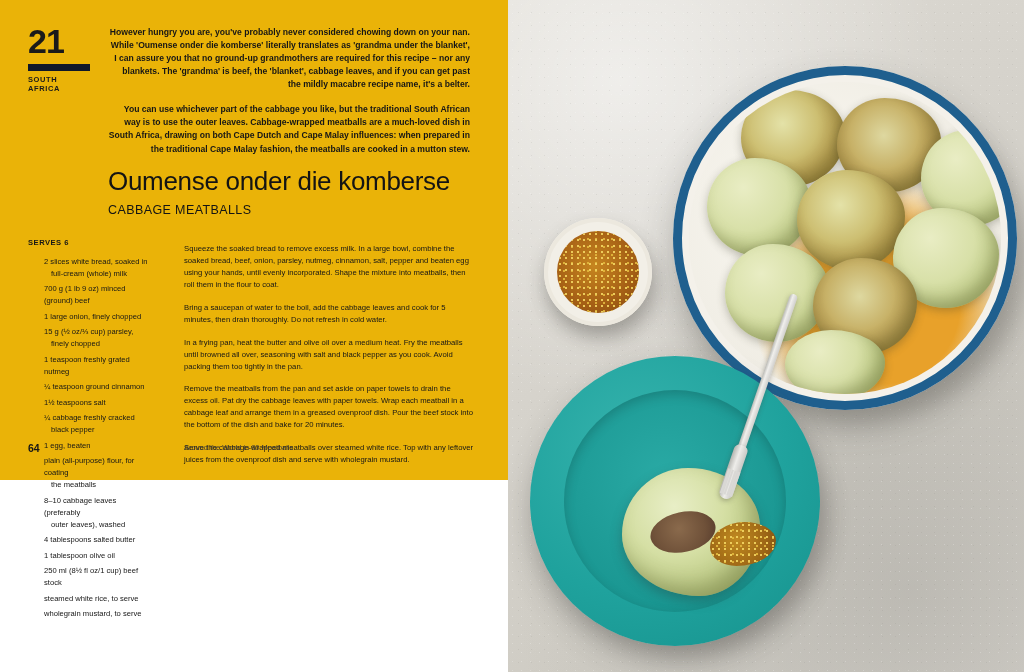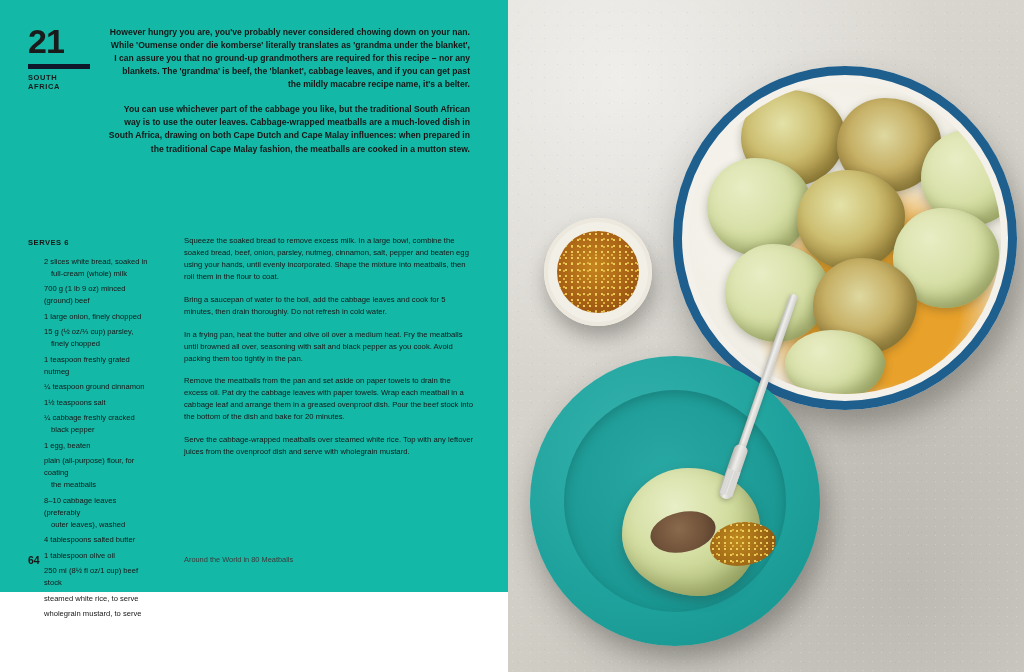--- a/index.html
+++ b/index.html
@@ -16,22 +16,22 @@
   .page {
     position: relative;
     width: 1024px;
     height: 672px;
     display: flex;
   }
   
   .left-page {
     position: relative;
     width: 508px;
-    height: 592px;
-    background: #14b8a6;
+    height: 480px;
+    background: #eab308;
     box-sizing: border-box;
   }
   .number-block {
     position: absolute;
     left: 28px;
     top: 24px;
     width: 72px;
   }
   .recipe-number {
     font-size: 34px;
@@ -39,21 +39,21 @@
     line-height: 1;
     letter-spacing: -1px;
     color: #1a1a1a;
   }
   .country {
     margin-top: 6px;
     font-size: 7.5px;
     letter-spacing: 0.6px;
     color: #1a1a1a;
     font-weight: 600;
-    border-top: 5px solid #0f172a;
+    border-top: 7px solid #0f172a;
     padding-top: 4px;
     width: 62px;
   }
   .intro {
     position: absolute;
     left: 108px;
     top: 26px;
     width: 362px;
   }
   .intro p {
@@ -116,21 +116,21 @@
     display: block;
     padding-left: 7px;
   }
   .method {
     position: absolute;
     left: 184px;
     top: 232px;
     width: 290px;
   }
   .method p {
-    margin: 3px 0 11px 0;
+    margin: 11px 0 11px 0;
     font-size: 7.7px;
     line-height: 1.55;
     color: #161616;
   }
   .folio {
     position: absolute;
     left: 28px;
     bottom: 26px;
     font-size: 10.5px;
     font-weight: bold;
@@ -345,20 +345,24 @@
     <div class="number-block">
       <div class="recipe-number">21</div>
       <div class="country">SOUTH AFRICA</div>
     </div>
 
     <div class="intro">
       <p>However hungry you are, you've probably never considered chowing down on your nan. While 'Oumense onder die komberse' literally translates as 'grandma under the blanket', I can assure you that no ground-up grandmothers are required for this recipe – nor any blankets. The 'grandma' is beef, the 'blanket', cabbage leaves, and if you can get past the mildly macabre recipe name, it's a belter.</p>
       <p>You can use whichever part of the cabbage you like, but the traditional South African way is to use the outer leaves. Cabbage-wrapped meatballs are a much-loved dish in South Africa, drawing on both Cape Dutch and Cape Malay influences: when prepared in the traditional Cape Malay fashion, the meatballs are cooked in a mutton stew.</p>
     </div>
 
+    <div class="title-block">
+      <h1 class="recipe-title">Oumense onder die komberse</h1>
+      <div class="recipe-subtitle">CABBAGE MEATBALLS</div>
+    </div>
 
     <div class="serves">SERVES 6</div>
 
     <div class="ingredients">
       <ul>
         <li><span>2 slices white bread, soaked in</span><span class="sub">full-cream (whole) milk</span></li>
         <li><span>700 g (1 lb 9 oz) minced (ground) beef</span></li>
         <li><span>1 large onion, finely chopped</span></li>
         <li><span>15 g (½ oz/⅓ cup) parsley,</span><span class="sub">finely chopped</span></li>
         <li><span>1 teaspoon freshly grated nutmeg</span></li>

